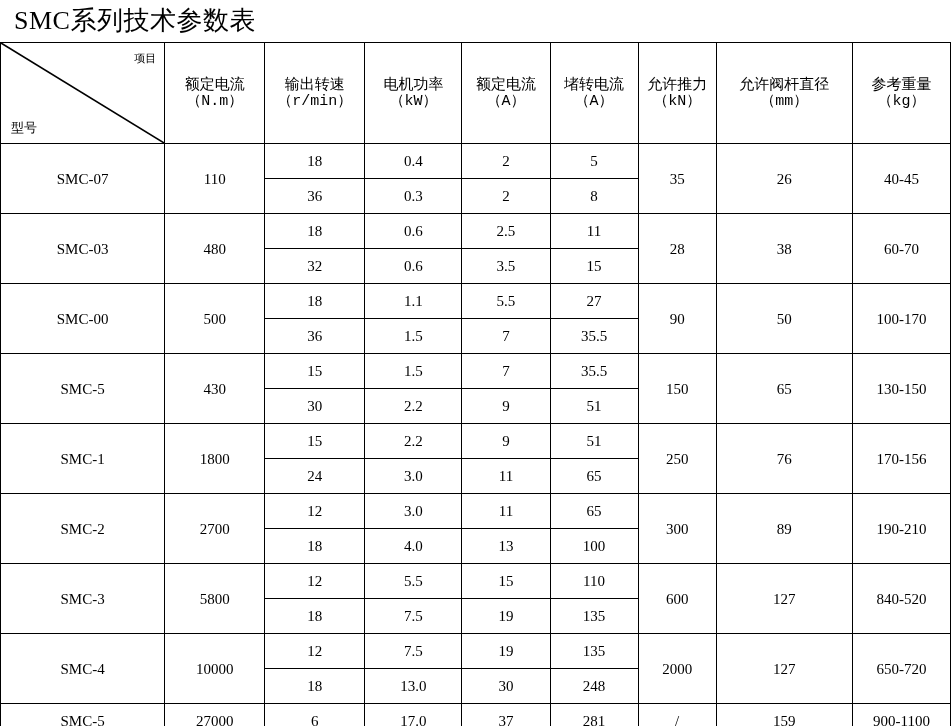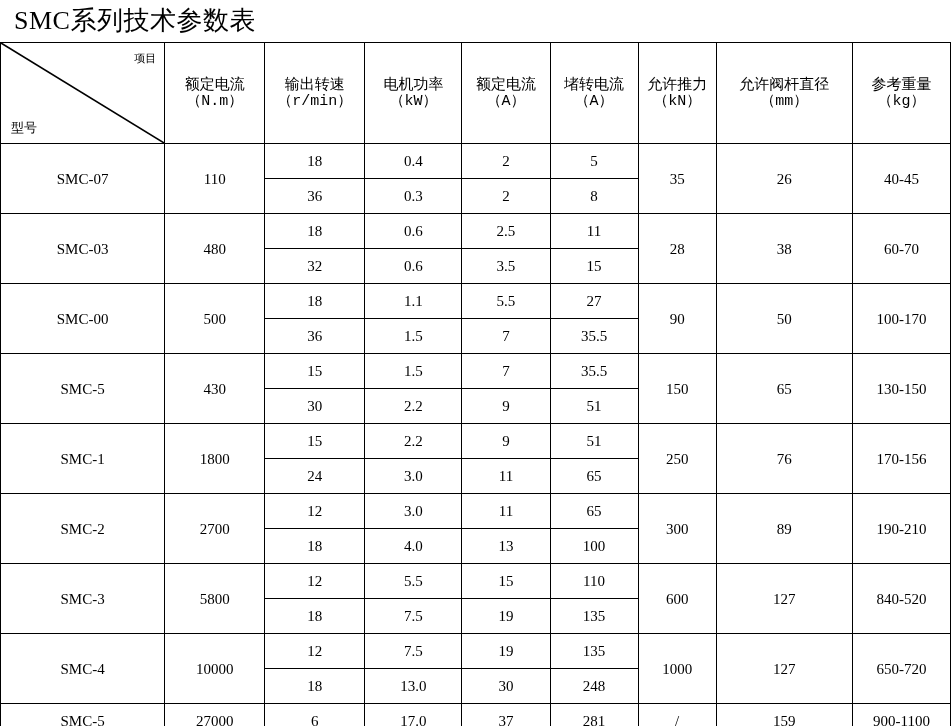--- a/index.html
+++ b/index.html
@@ -268,21 +268,21 @@
           <td class="rowdata">19</td>
           <td class="rowdata">135</td>
         </tr>
         <tr>
           <td class="rowdata" rowspan="2">SMC-4</td>
           <td class="rowdata" rowspan="2">10000</td>
           <td class="rowdata">12</td>
           <td class="rowdata">7.5</td>
           <td class="rowdata">19</td>
           <td class="rowdata">135</td>
-          <td class="rowdata" rowspan="2">1000</td>
+          <td class="rowdata" rowspan="2">2000</td>
           <td class="rowdata" rowspan="2">127</td>
           <td class="rowdata" rowspan="2">650-720</td>
         </tr>
         <tr>
           <td class="rowdata">18</td>
           <td class="rowdata">13.0</td>
           <td class="rowdata">30</td>
           <td class="rowdata">248</td>
         </tr>
         <tr>

